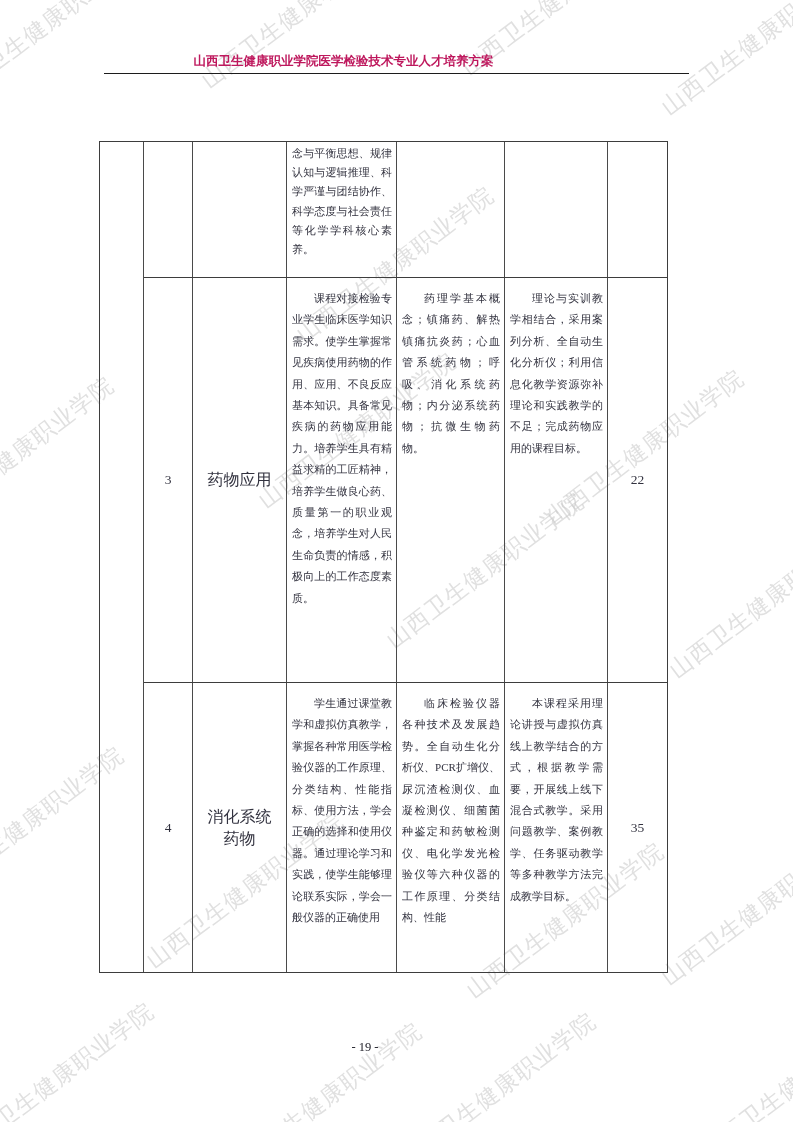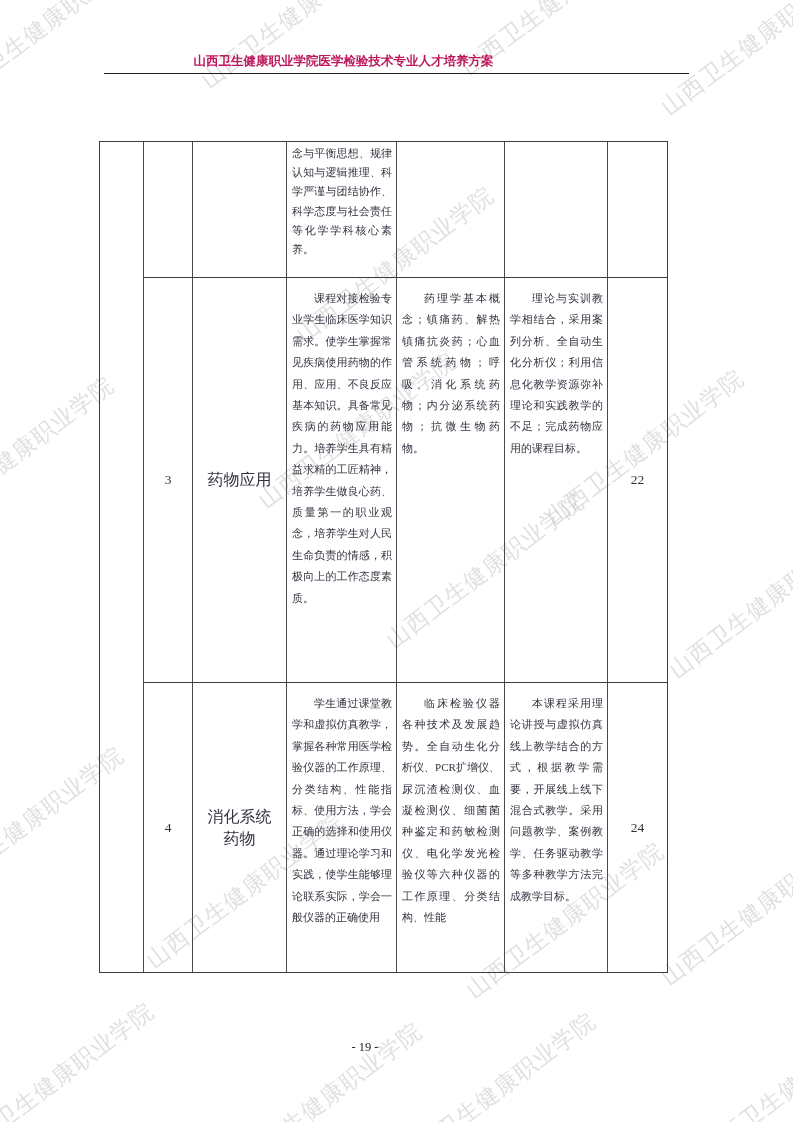--- a/index.html
+++ b/index.html
@@ -168,20 +168,20 @@
         <div class="cell c-name">消化系统药物</div>
         <div class="cell c-desc">
           <div class="cell-text indent">学生通过课堂教学和虚拟仿真教学，掌握各种常用医学检验仪器的工作原理、分类结构、性能指标、使用方法，学会正确的选择和使用仪器。通过理论学习和实践，使学生能够理论联系实际，学会一般仪器的正确使用</div>
         </div>
         <div class="cell c-cont">
           <div class="cell-text indent">临床检验仪器各种技术及发展趋势。全自动生化分析仪、PCR扩增仪、尿沉渣检测仪、血凝检测仪、细菌菌种鉴定和药敏检测仪、电化学发光检验仪等六种仪器的工作原理、分类结构、性能</div>
         </div>
         <div class="cell c-meth">
           <div class="cell-text indent">本课程采用理论讲授与虚拟仿真线上教学结合的方式，根据教学需要，开展线上线下混合式教学。采用问题教学、案例教学、任务驱动教学等多种教学方法完成教学目标。</div>
         </div>
-        <div class="cell c-hours">24</div>
+        <div class="cell c-hours">35</div>
       </div>
 
     </div>
   </div>
 
   <div class="page-number">- 19 -</div>
 </div>
 
 </body></html>

